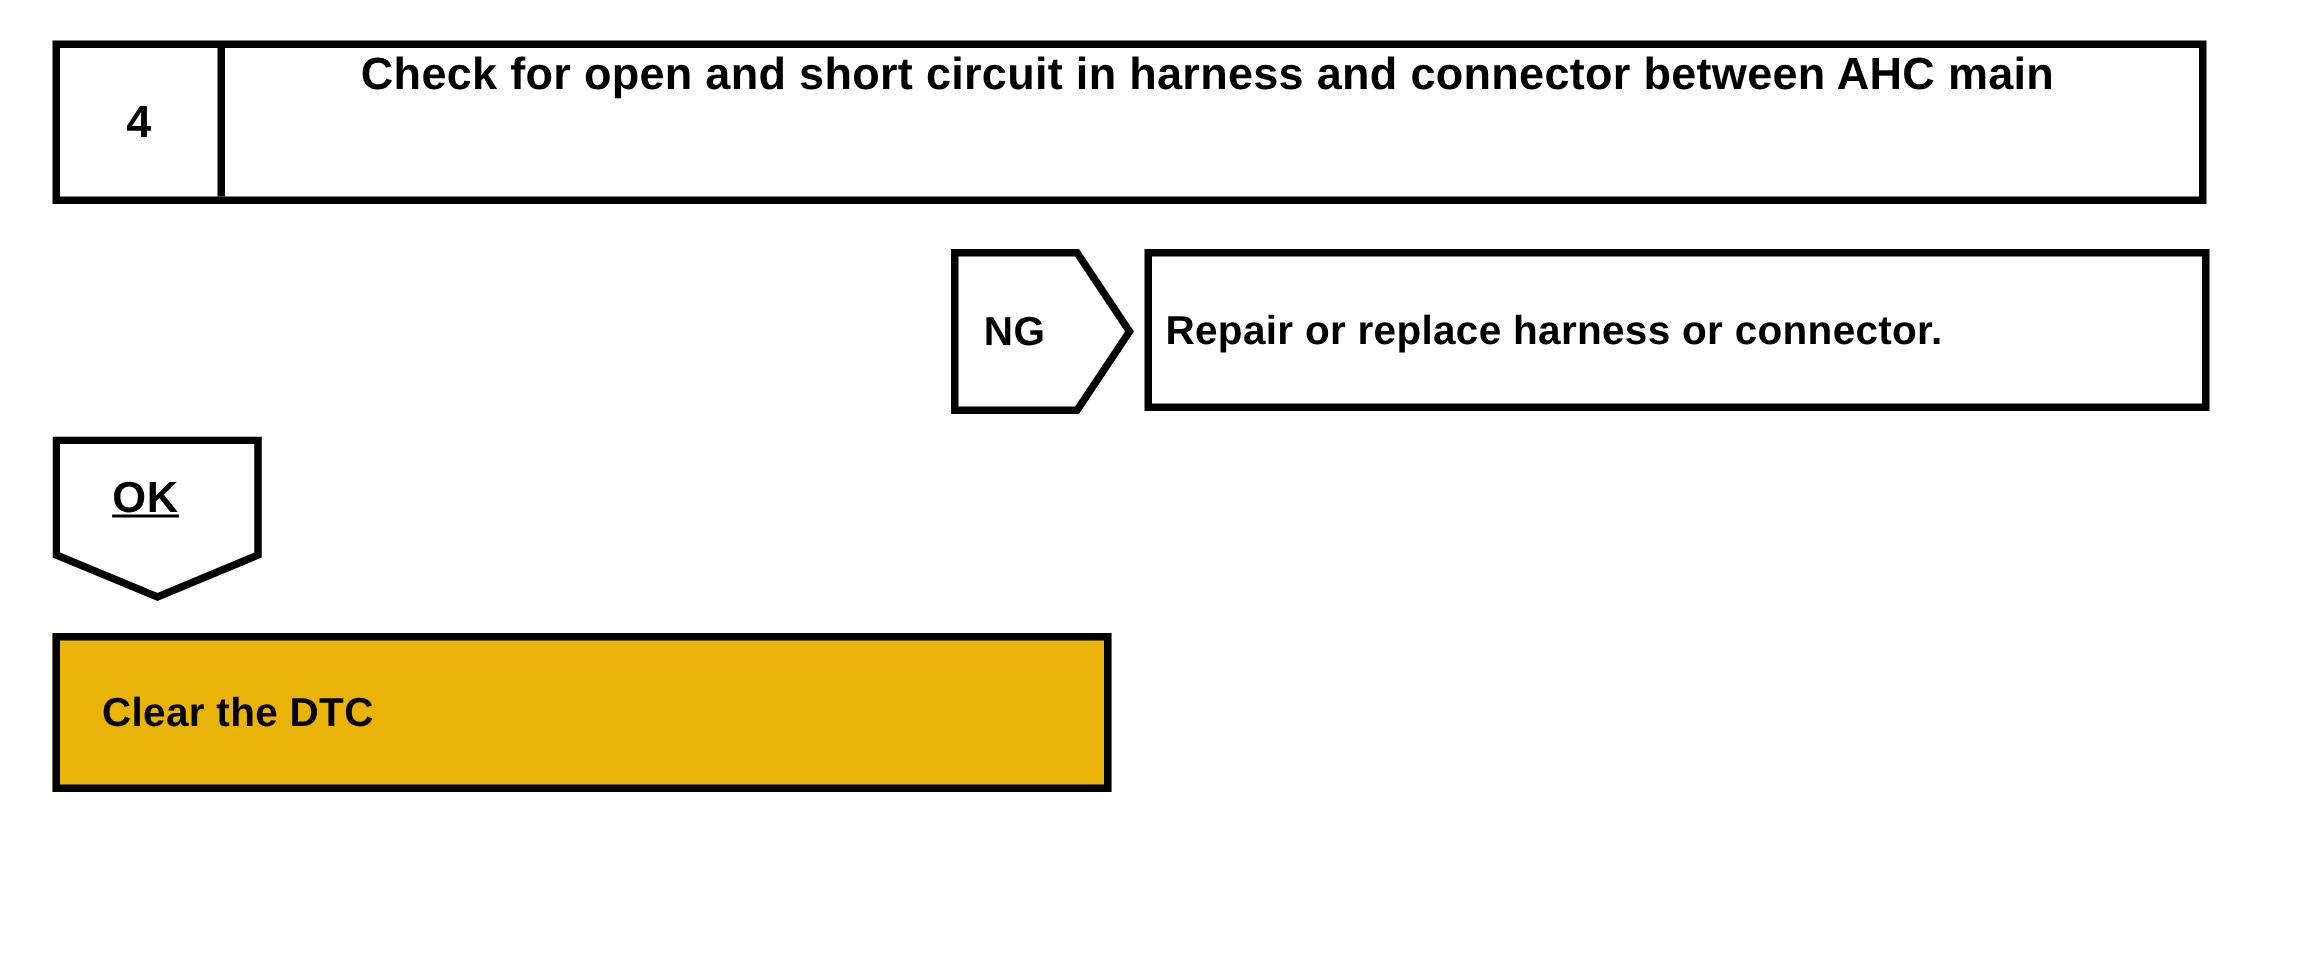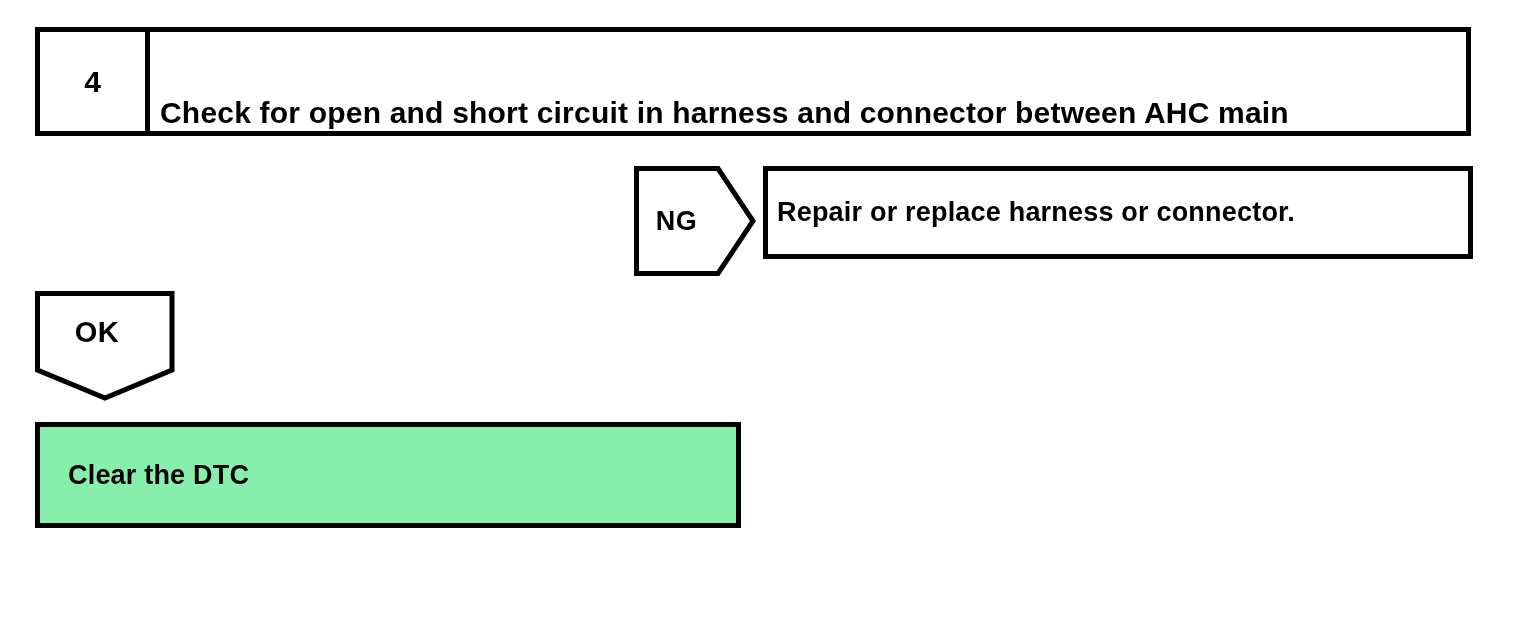--- a/index.html
+++ b/index.html
@@ -29,22 +29,22 @@
     width: 110px;
     border-right: 5px solid #000;
     display: flex;
     align-items: center;
     justify-content: center;
     font-size: 30px;
   }
   .step-text {
     flex: 1;
     display: flex;
-    flex-direction: column;
-    justify-content: flex-end;
+    flex-direction: row;
+    justify-content: center;
     padding-left: 10px;
     padding-right: 16px;
   }
   .step-text .line {
     font-size: 30px;
     line-height: 36px;
     letter-spacing: 0.2px;
     white-space: nowrap;
   }
   
@@ -60,21 +60,21 @@
     display: flex;
     align-items: center;
     justify-content: center;
     font-size: 27px;
     letter-spacing: 0.5px;
   }
   
   .repair-box {
     position: absolute;
     left: 763px; top: 166px;
-    width: 710px; height: 93px;
+    width: 710px; height: 108px;
     border: 5px solid #000;
     display: flex;
     align-items: center;
     padding-left: 9px;
     background: #fff;
   }
   .repair-box .action-text {
     font-size: 27px;
     letter-spacing: 0.2px;
     white-space: nowrap;
@@ -87,31 +87,32 @@
   }
   .ok-label {
     position: absolute;
     left: 35px; top: 291px;
     width: 124px; height: 82px;
     display: flex;
     align-items: center;
     justify-content: center;
     font-size: 29px;
     letter-spacing: 0.5px;
+    text-decoration: underline;
   }
   
   .clear-box {
     position: absolute;
     left: 35px; top: 422px;
     width: 706px; height: 106px;
     border: 5px solid #000;
     display: flex;
     align-items: center;
     padding-left: 28px;
-    background: #86efac;
+    background: #eab308;
   }
   .clear-box .action-text {
     font-size: 27px;
     letter-spacing: 0.2px;
     white-space: nowrap;
   }
   svg polygon { fill: #ffffff; stroke: #000000; stroke-width: 5; stroke-linejoin: miter; }
 </style>
 </head>
 <body>

